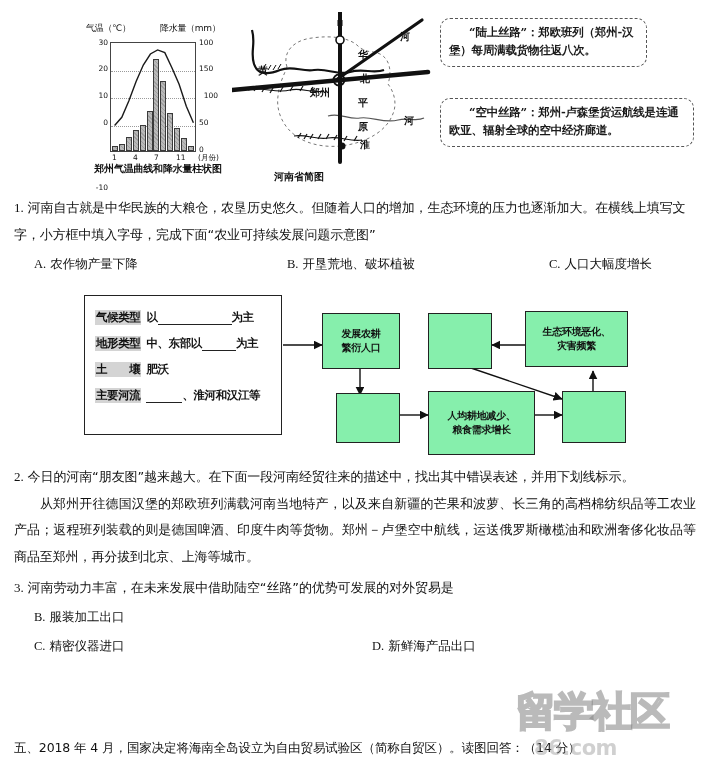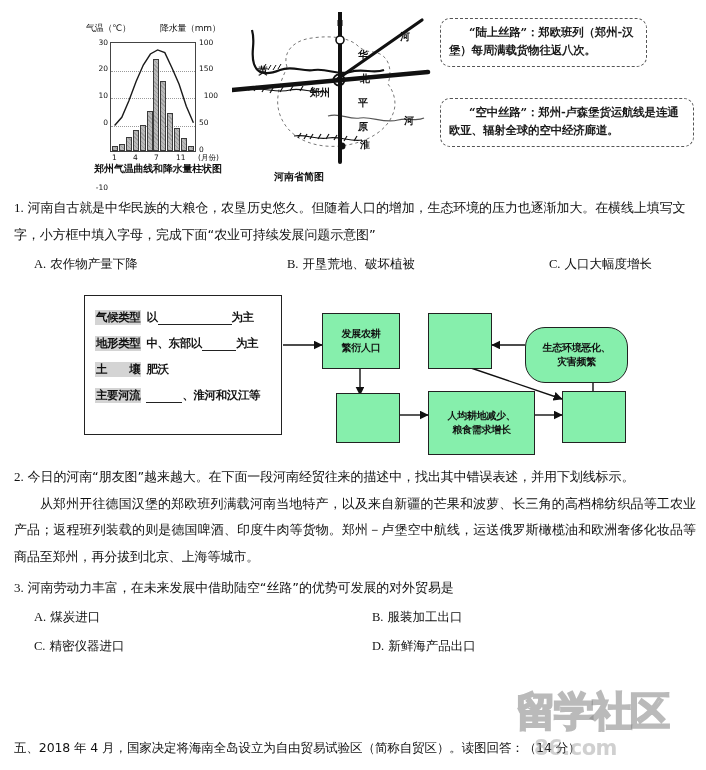--- a/index.html
+++ b/index.html
@@ -472,21 +472,21 @@
 
   <div class="fbox" style="left:322px; top:26px; width:78px; height:56px;">
     <span style="white-space:pre-line">发展农耕
 繁衍人口</span>
   </div>
 
   <div class="fbox" style="left:428px; top:26px; width:64px; height:56px;">
     <span></span>
   </div>
 
-  <div class="fbox" style="left:525px; top:40px; width:103px; height:56px;border-radius:20px;">
+  <div class="fbox" style="left:525px; top:24px; width:103px; height:56px;">
     <span style="white-space:pre-line">生态环境恶化、
 灾害频繁</span>
   </div>
 
   <div class="fbox" style="left:336px; top:106px; width:64px; height:50px;">
     <span></span>
   </div>
 
   <div class="fbox" style="left:428px; top:104px; width:107px; height:64px;">
     <span style="white-space:pre-line">人均耕地减少、
@@ -505,24 +505,20 @@
 
 <p class="para">从郑州开往德国汉堡的郑欧班列满载河南当地特产，以及来自新疆的芒果和波萝、长三角的高档棉纺织品等工农业产品；返程班列装载的则是德国啤酒、印度牛肉等货物。郑州－卢堡空中航线，运送俄罗斯橄榄油和欧洲奢侈化妆品等商品至郑州，再分拔到北京、上海等城市。</p>
 
 <p class="q" style="margin-top:4px;">
   <span class="q-num small-num">3.</span>
   <span class="q-body">河南劳动力丰富，在未来发展中借助陆空“丝路”的优势可发展的对外贸易是</span>
 </p>
 
 <div class="options opt-2col">
   <div class="opt">
-    <span class="opt-label">A.</span>
-    <span>煤炭进口</span>
-  </div>
-  <div class="opt">
     <span class="opt-label">B.</span>
     <span>服装加工出口</span>
   </div>
 </div>
 <div class="options opt-2col">
   <div class="opt">
     <span class="opt-label">C.</span>
     <span>精密仪器进口</span>
   </div>
   <div class="opt">

